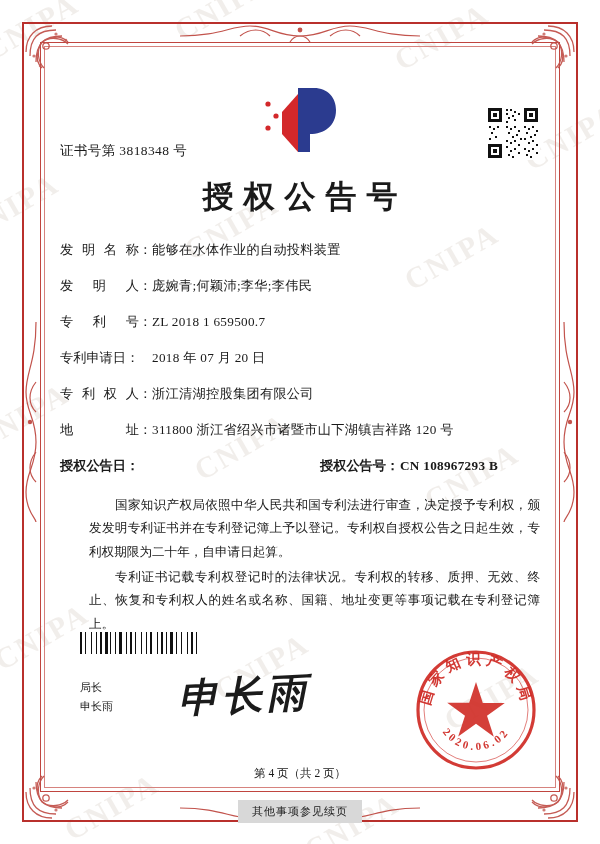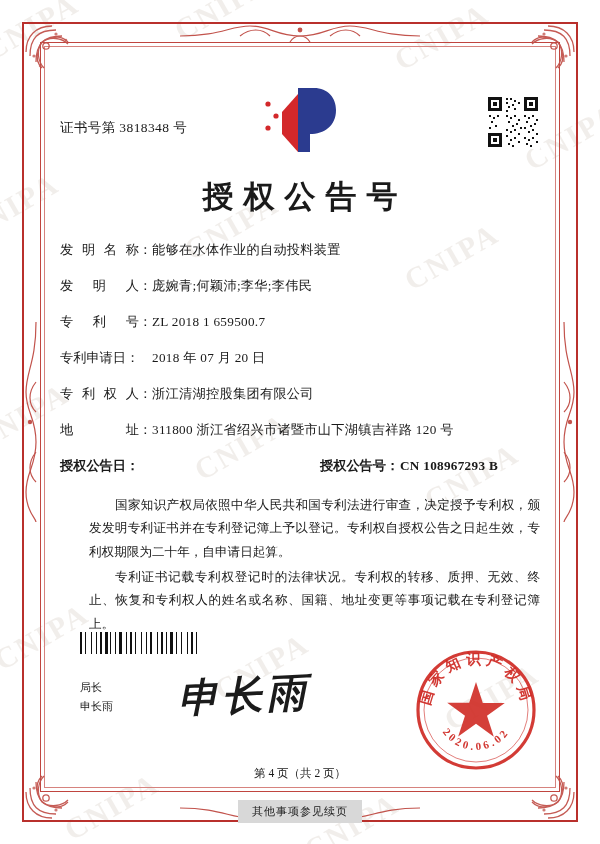--- a/index.html
+++ b/index.html
@@ -111,21 +111,21 @@
   .content {
     position: absolute;
     left: 60px;
     right: 60px;
     top: 82px;
     z-index: 3;
   }
 
   .topline {
     display: flex;
-    align-items: center;
+    align-items: flex-end;
     justify-content: space-between;
     height: 78px;
   }
   .cert-no {
     font-size: 13.5px;
     letter-spacing: .4px;
     padding-top: 14px;
     white-space: nowrap;
   }
 

